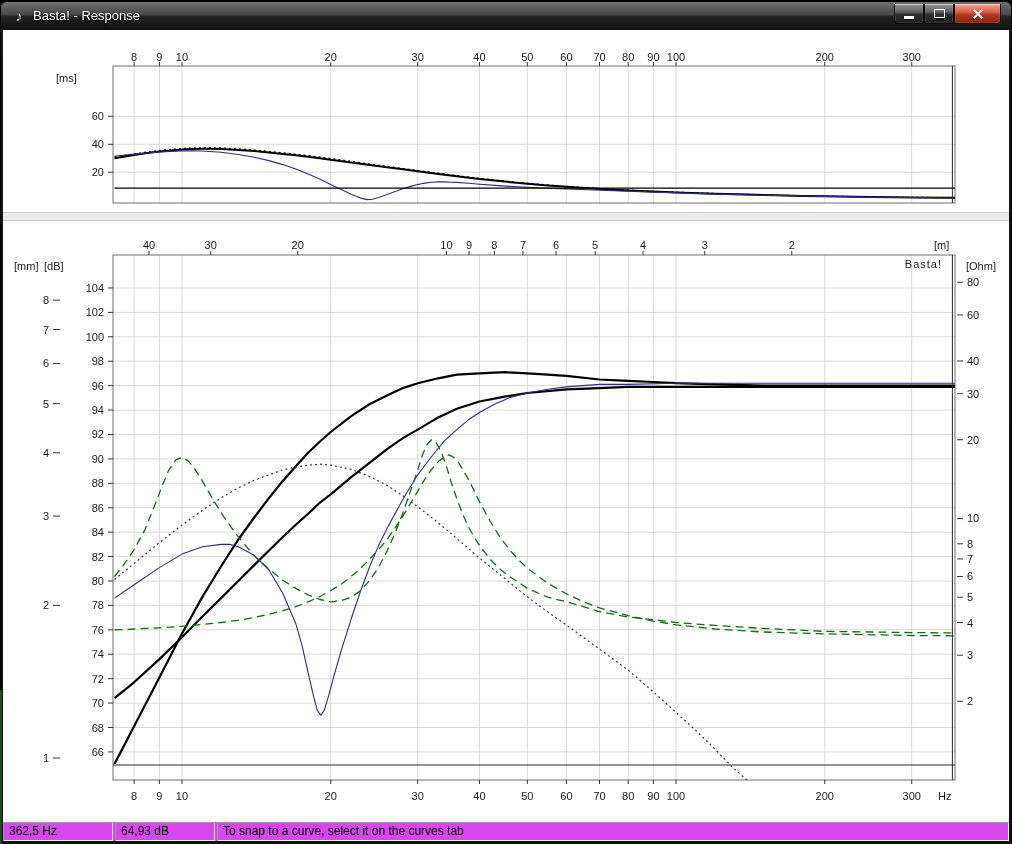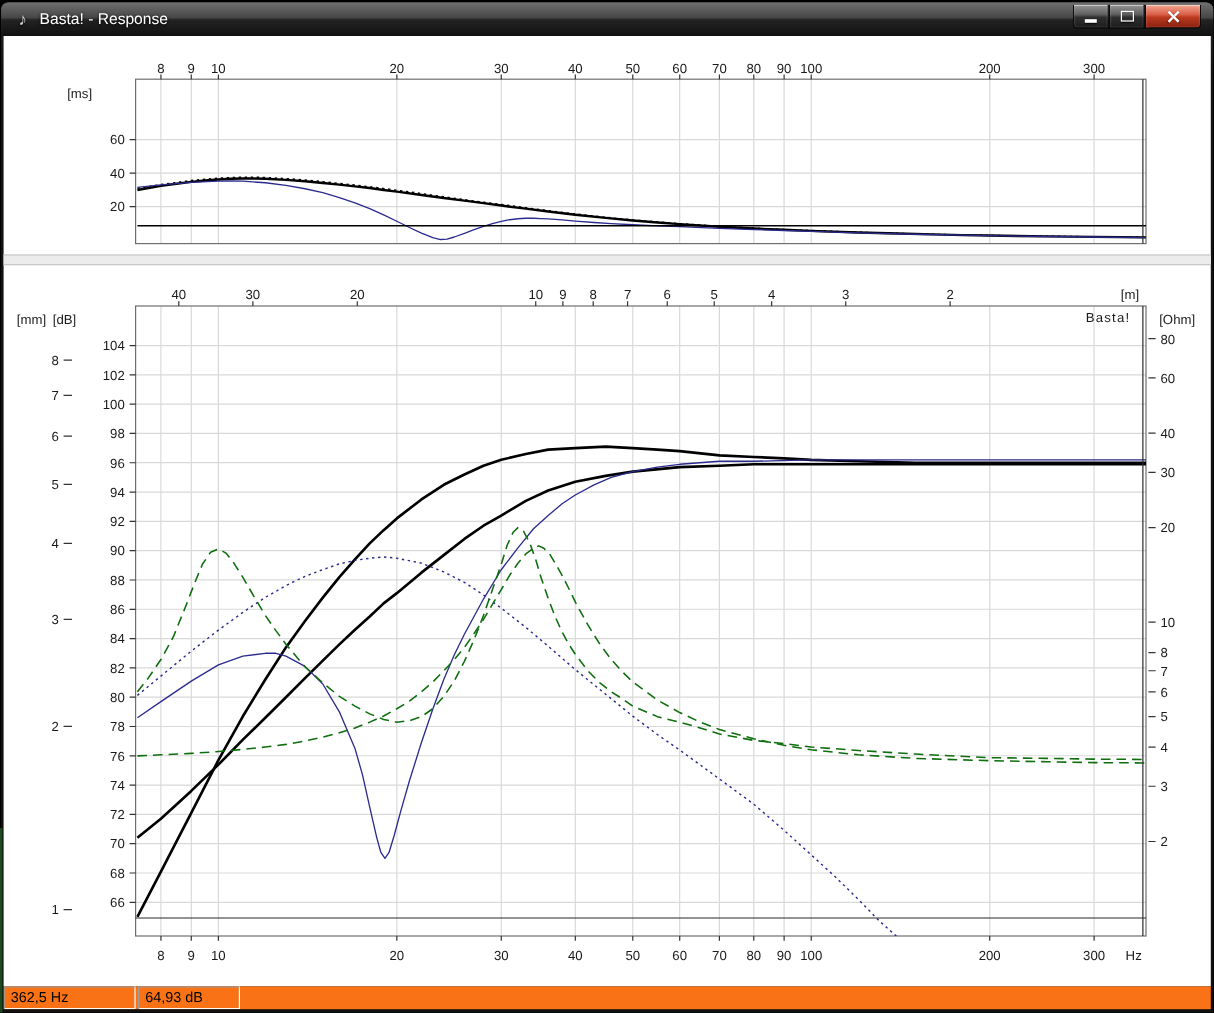--- a/index.html
+++ b/index.html
@@ -33,26 +33,26 @@
   .glyph-x::before{transform:rotate(45deg);} .glyph-x::after{transform:rotate(-45deg);}
   
   #client{position:absolute;left:3px;top:30px;width:1006px;height:792px;background:#ffffff;}
   #divider{position:absolute;left:3px;top:212px;width:1006px;height:9px;background:#ececec;
            border-top:1px solid #c9c9c9;border-bottom:1px solid #c9c9c9;box-sizing:border-box;}
   svg{position:absolute;}
   #svg-time{left:8px;top:33px;}
   #svg-freq{left:8px;top:221px;}
   svg text{font-family:"Liberation Sans",sans-serif;font-size:11px;fill:#1a1a1a;}
   
-  #statusbar{position:absolute;left:3px;top:822px;width:1006px;height:19px;background:#f97316;
+  #statusbar{position:absolute;left:3px;top:822px;width:1006px;height:19px;background:#d946ef;
              display:flex;gap:2px;font-size:12px;color:#000;}
   .status-cell{box-shadow:inset 1px 1px 0 #9d9d9d, inset -1px -1px 0 #ffffff;
                padding:2px 6px 0 6px;white-space:nowrap;overflow:hidden;box-sizing:border-box;}
   #status-frequency{width:110px;}
-  #status-level{width:85px;}
+  #status-level{width:100px;}
   #status-hint{flex:1;}
   #desktop-sliver{position:absolute;left:0;top:690px;width:2px;height:154px;background:#1d4a1d;}
 </style>
 </head>
 <body>
 
 <div id="screen">
   <div id="window"></div>
   <div id="titlebar">
     <div id="app-icon">♪</div>
@@ -347,16 +347,17 @@
       <polyline points="106.5,408.9 126.1,408.0 151.4,406.8 174.0,405.3 194.4,403.5 213.1,401.5 230.3,399.3 246.2,396.5 261.0,393.3 274.8,389.7 287.8,385.7 300.1,380.8 311.7,375.7 322.7,369.6 333.2,363.3 343.2,355.5 352.7,347.3 361.8,338.0 370.6,328.6 379.0,318.6 387.1,306.9 394.9,295.2 402.4,282.6 409.7,270.3 416.7,258.4 423.6,248.4 430.2,240.6 436.6,235.9 440.9,233.9 445.2,235.9 450.0,240.6 454.7,248.4 460.4,258.4 466.0,269.4 471.4,280.6 481.9,299.8 491.9,315.9 501.4,328.6 510.6,338.8 519.3,347.3 539.8,362.3 558.4,372.8 575.6,380.8 591.5,386.9 620.2,394.6 645.4,400.1 668.0,403.8 707.2,408.0 755.0,411.0 816.8,412.9 864.6,413.8 903.7,414.5 947.0,414.8" fill="none" stroke="#0e6e0e" stroke-width="1.3" stroke-dasharray="8 5" stroke-linejoin="round" clip-path="url(#clip-freq)"></polyline>
       <g stroke="#2a2a2a" stroke-width="1">
         <line x1="944.4" y1="34" x2="944.4" y2="559"></line>
         <line x1="105" y1="544.0" x2="947" y2="544.0"></line>
       </g>
     </svg>
 
   <div id="statusbar">
     <div id="status-frequency" class="status-cell">362,5 Hz</div>
     <div id="status-level" class="status-cell">64,93 dB</div>
+    <div id="status-hint" class="status-cell">To snap to a curve, select it on the curves tab</div>
   </div>
 
   <div id="desktop-sliver"></div>
 </div>
 
 </body></html>

